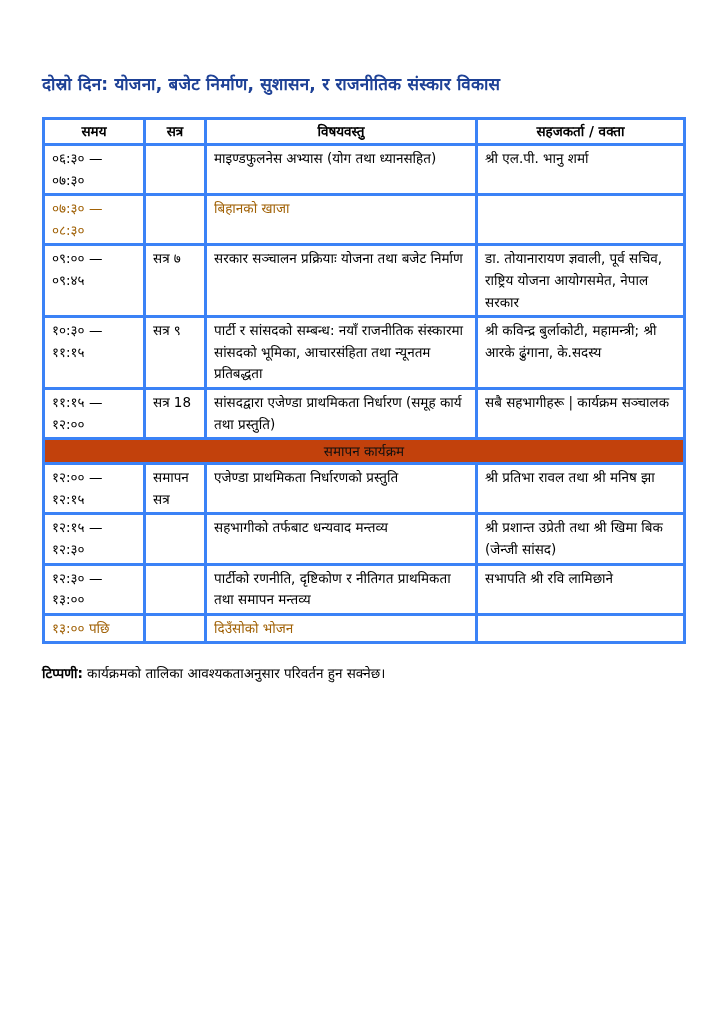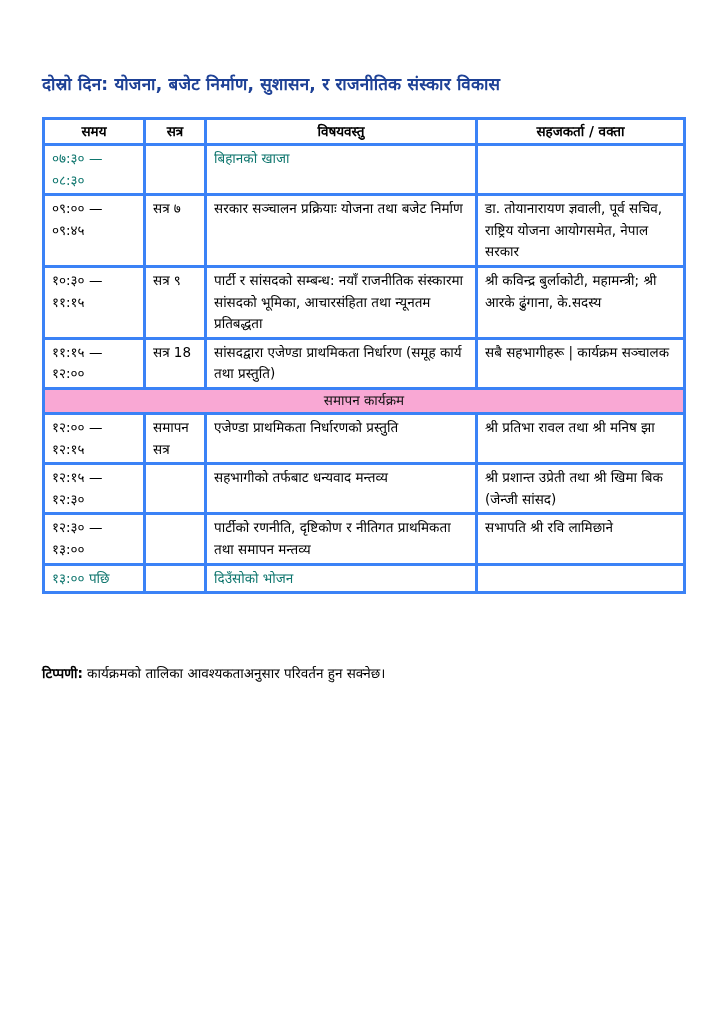--- a/index.html
+++ b/index.html
@@ -46,25 +46,25 @@
     font-weight: bold;
     text-align: center;
     vertical-align: middle;
     padding: 2px 4px;
     line-height: 1.3;
   }
   td.time {
     white-space: pre-line;
   }
   tr.red td {
-    color: #0f766e;
+    color: #a16207;
     margin-top: 8px;
   }
   tr.banner-row td {
-    background: #f9a8d4;
+    background: #c2410c;
     text-align: center;
     vertical-align: middle;
     color: #101010;
     padding: 1px 4px;
     line-height: 1.4;
   }
   .note {
     position: absolute;
     left: 42px;
     top: 664px;
@@ -92,20 +92,27 @@
     </colgroup>
     <thead>
       <tr style="height:26px;">
         <th>समय</th>
         <th>सत्र</th>
         <th>विषयवस्तु</th>
         <th>सहजकर्ता / वक्ता</th>
       </tr>
     </thead>
     <tbody>
+      <tr style="height:45px;">
+        <td class="time">०६:३० —
+०७:३०</td>
+        <td></td>
+        <td>माइण्डफुलनेस अभ्यास (योग तथा ध्यानसहित)</td>
+        <td>श्री एल.पी. भानु शर्मा</td>
+      </tr>
       <tr class="red" style="height:44px;">
         <td class="time">०७:३० —
 ०८:३०</td>
         <td></td>
         <td>बिहानको खाजा</td>
         <td></td>
       </tr>
       <tr style="height:68px;">
         <td class="time">०९:०० —
 ०९:४५</td>

